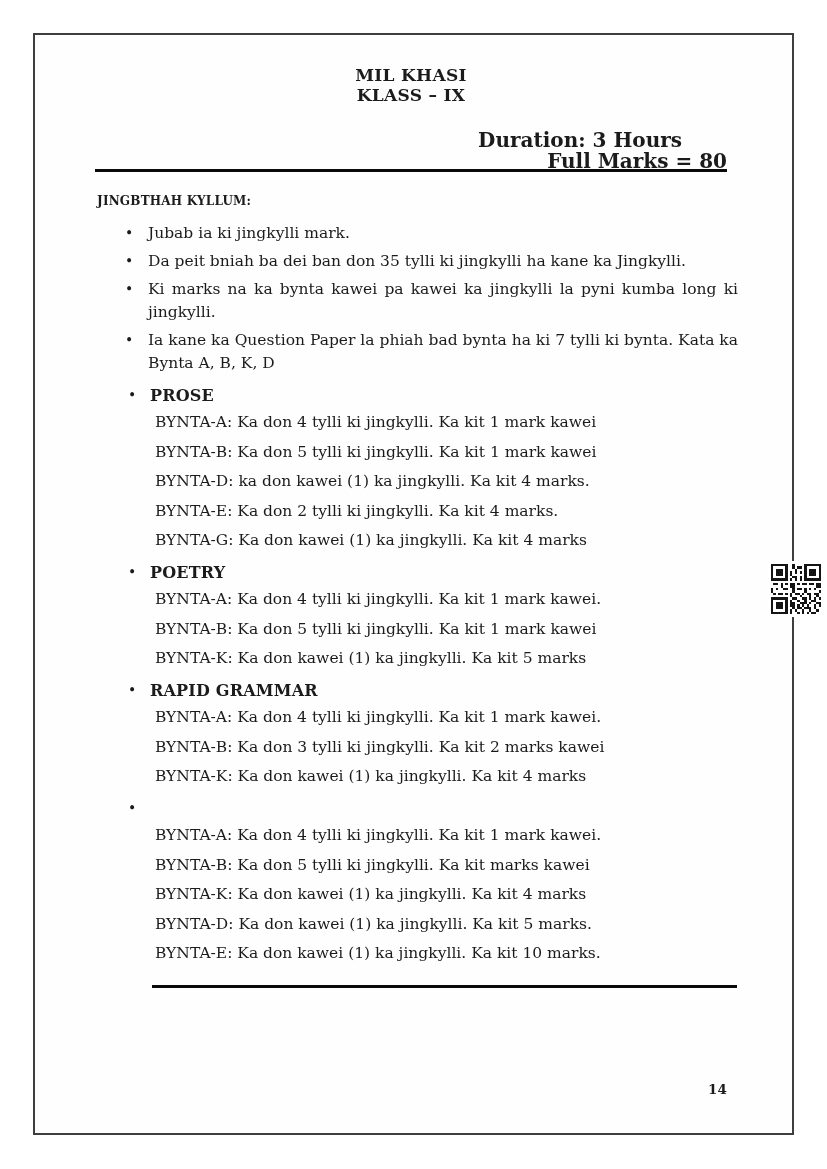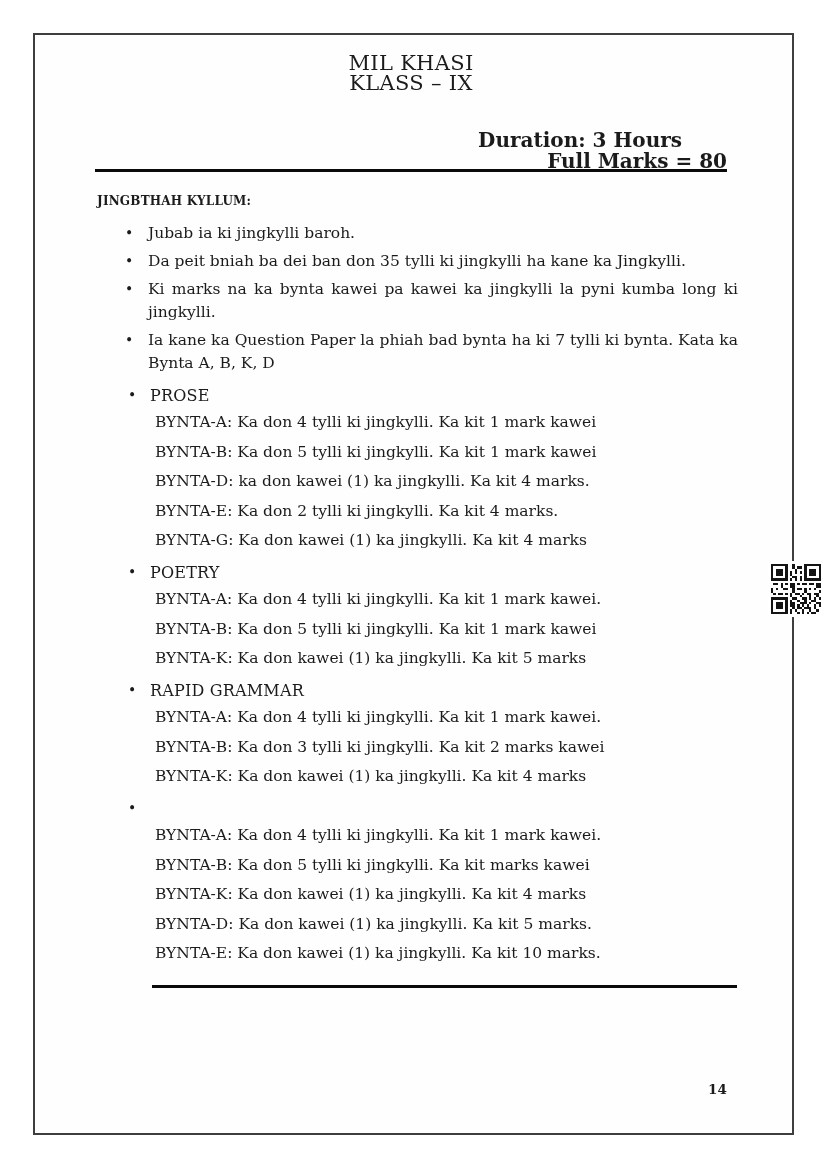--- a/index.html
+++ b/index.html
@@ -16,24 +16,24 @@
   .page-frame {
     position: absolute;
     left: 33px; top: 33px;
     width: 761px; height: 1102px;
     border: 2px solid #3e3e3e;
     background: #fffefe;
   }
 
   .doc-title {
     position: absolute;
-    left: 95px; top: 53px; width: 632px;
+    left: 95px; top: 65px; width: 632px;
     text-align: center;
-    font-weight: normal;
-    font-size: 21px;
+    font-weight: bold;
+    font-size: 17px;
     line-height: 20px;
     letter-spacing: 0.3px;
   }
 
   .marks-block {
     position: absolute;
     left: 95px; top: 130px; width: 632px;
     text-align: right;
     font-weight: bold;
     font-size: 20px;
@@ -84,21 +84,21 @@
     display: flex;
     margin-bottom: 4px;
   }
   .section-head .marker {
     width: 22px;
     margin-left: 33px;
     flex: 0 0 22px;
     font-size: 14px;
   }
   .section-head .section-title {
-    font-weight: normal;
+    font-weight: bold;
     font-size: 16px;
     letter-spacing: 0.2px;
   }
   .section-line {
     margin-left: 60px;
     margin-bottom: 6.5px;
   }
 
   .page-number {
     position: absolute;
@@ -135,21 +135,21 @@
 
   <div class="rule rule-top"></div>
 
   <div class="content">
 
     <div class="instr-heading">JINGBTHAH KYLLUM:</div>
 
     <div>
       <div class="bullet-row">
         <span class="marker">•</span>
-        <span class="bullet-text">Jubab ia ki jingkylli baroh.</span>
+        <span class="bullet-text">Jubab ia ki jingkylli mark.</span>
       </div>
       <div class="bullet-row">
         <span class="marker">•</span>
         <span class="bullet-text">Da peit bniah ba dei ban don 35 tylli ki jingkylli ha kane ka Jingkylli.</span>
       </div>
       <div class="bullet-row">
         <span class="marker">•</span>
         <span class="bullet-text">Ki marks na ka bynta kawei pa kawei ka jingkylli la pyni kumba long ki jingkylli.</span>
       </div>
       <div class="bullet-row">

